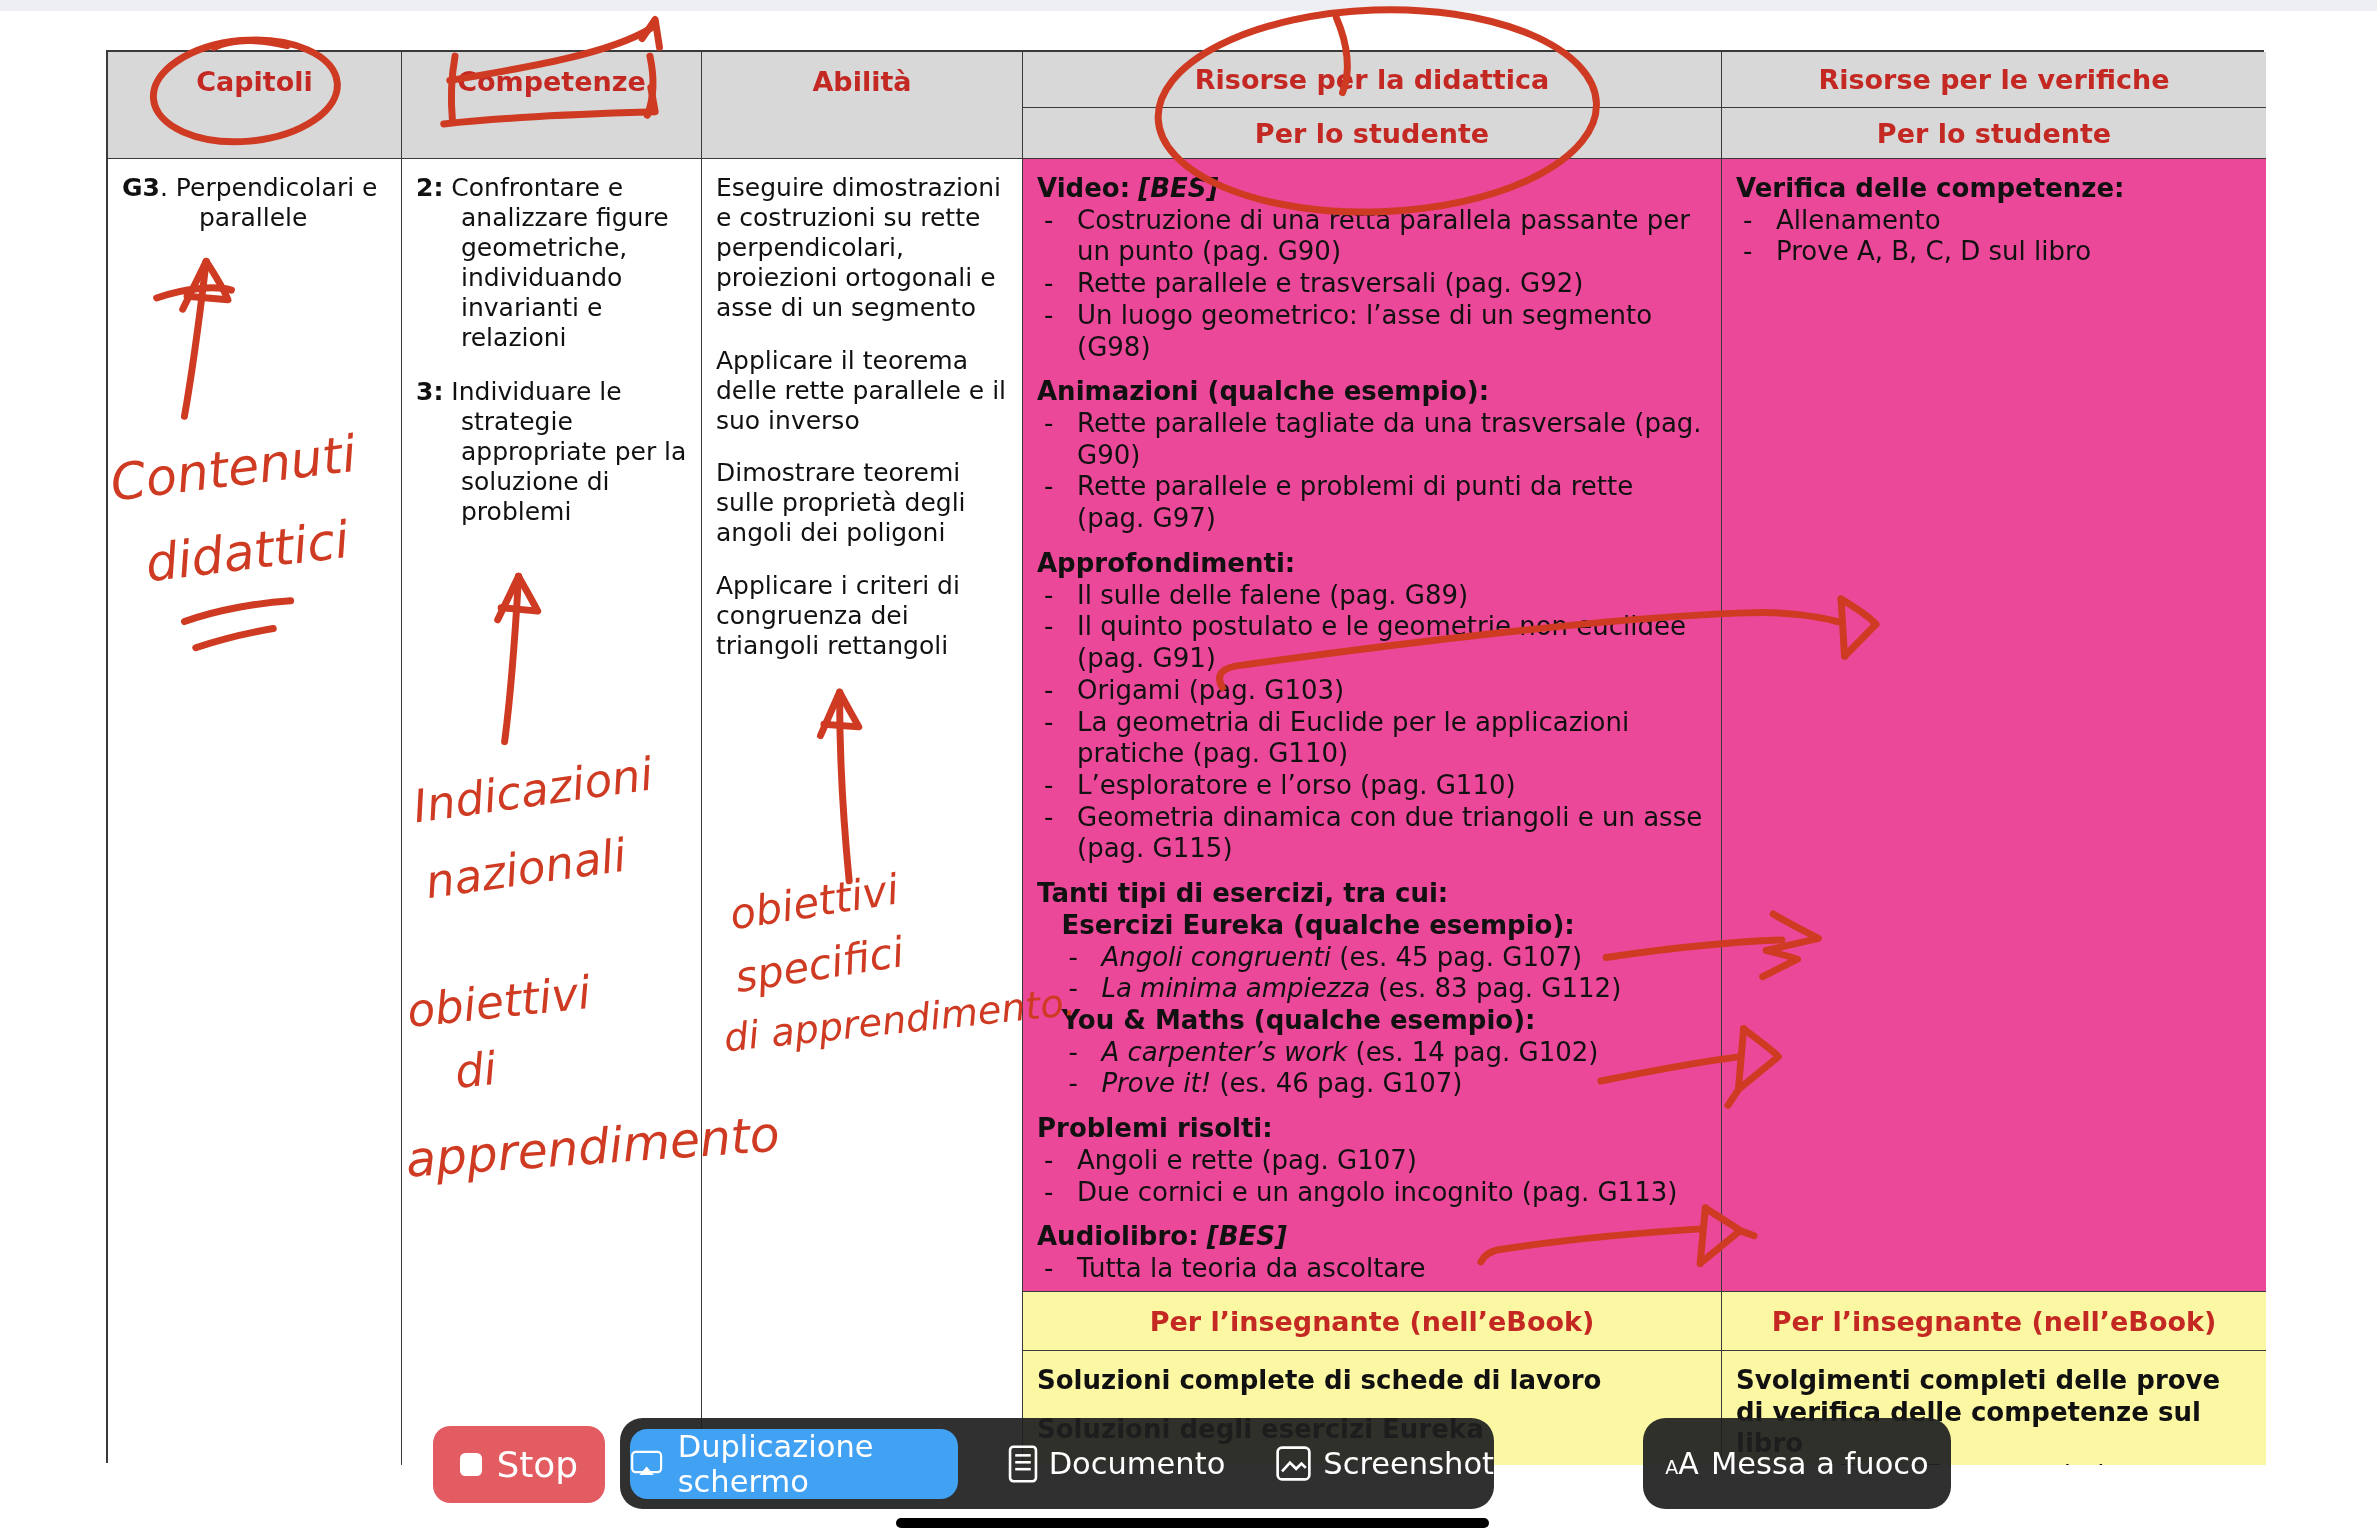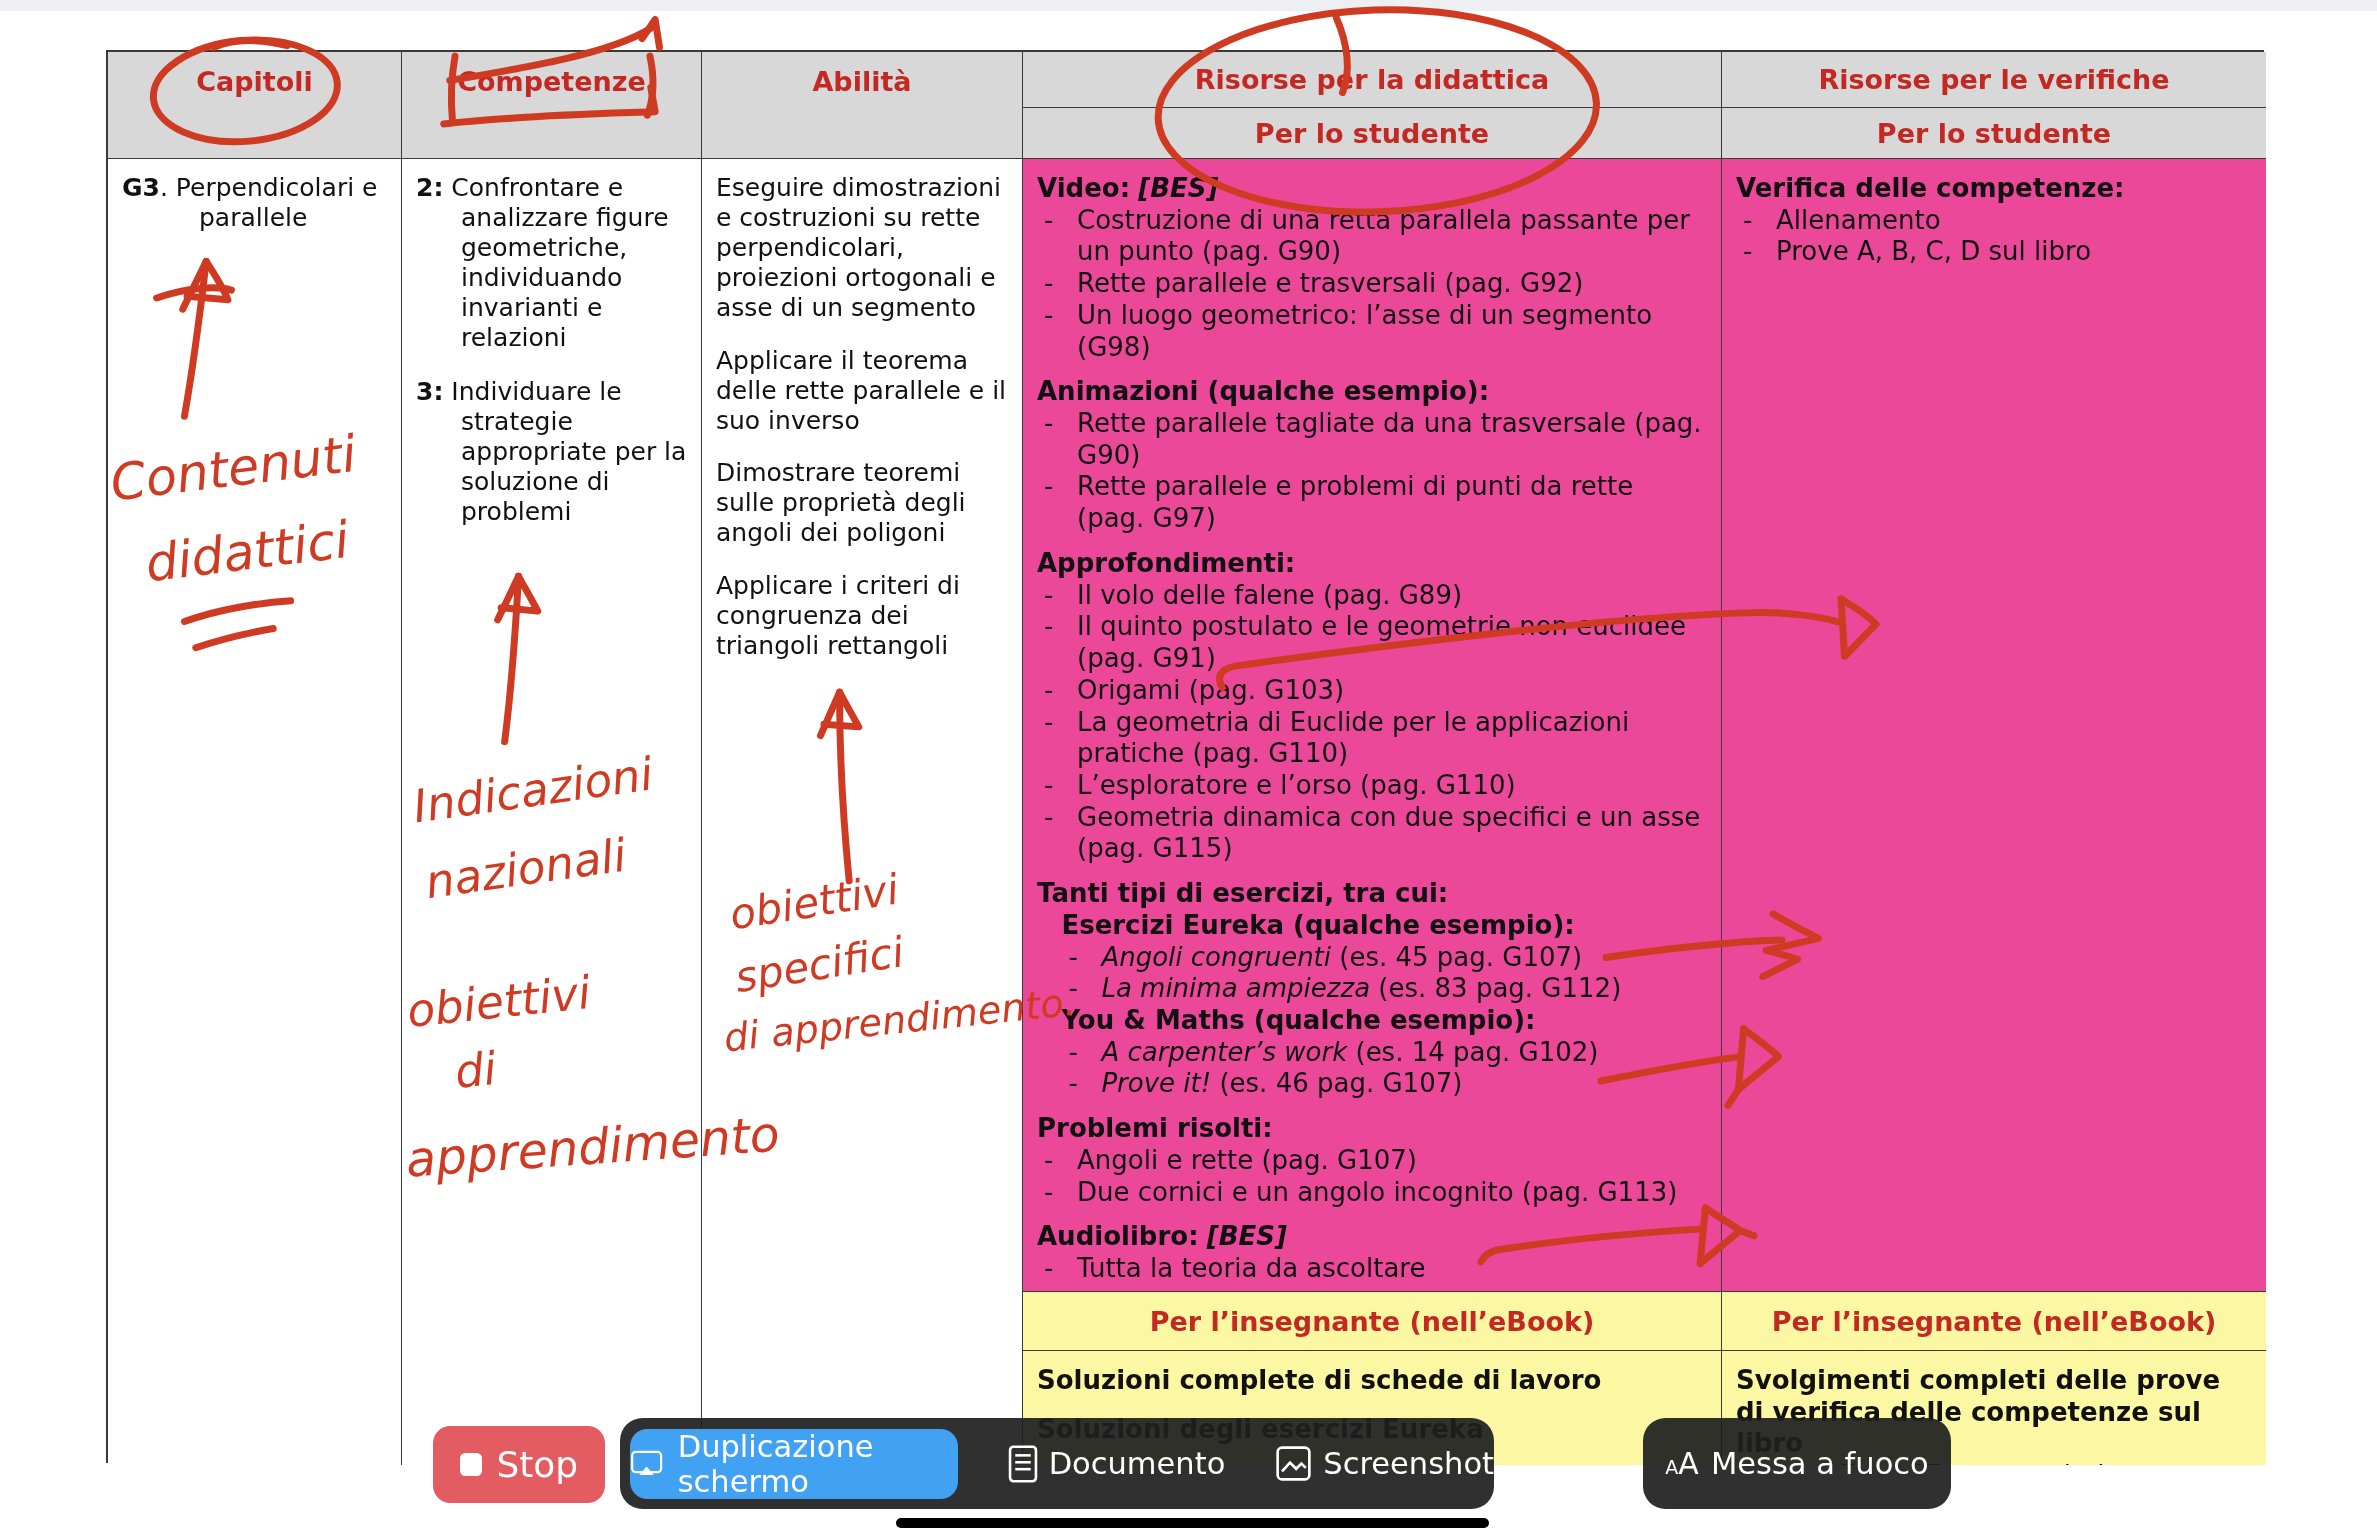--- a/index.html
+++ b/index.html
@@ -136,26 +136,26 @@
       <div class="blk">
         <div class="bhead">Animazioni (qualche esempio):</div>
         <ul class="dash">
           <li>Rette parallele tagliate da una trasversale (pag. G90)</li>
           <li>Rette parallele e problemi di punti da rette (pag. G97)</li>
         </ul>
       </div>
       <div class="blk">
         <div class="bhead">Approfondimenti:</div>
         <ul class="dash">
-          <li>Il volo delle falene (pag. G89)</li>
+          <li>Il sulle delle falene (pag. G89)</li>
           <li>Il quinto postulato e le geometrie non euclidee (pag. G91)</li>
           <li>Origami (pag. G103)</li>
           <li>La geometria di Euclide per le applicazioni pratiche (pag. G110)</li>
           <li>L’esploratore e l’orso (pag. G110)</li>
-          <li>Geometria dinamica con due specifici e un asse (pag. G115)</li>
+          <li>Geometria dinamica con due triangoli e un asse (pag. G115)</li>
         </ul>
       </div>
       <div class="blk">
         <div class="bhead">Tanti tipi di esercizi, tra cui:</div>
         <div class="sub">
           <div class="bhead">Esercizi Eureka (qualche esempio):</div>
           <ul class="dash">
             <li><span class="itname">Angoli congruenti</span><span> (es. 45 pag. G107)</span></li>
             <li><span class="itname">La minima ampiezza</span><span> (es. 83 pag. G112)</span></li>
           </ul>

